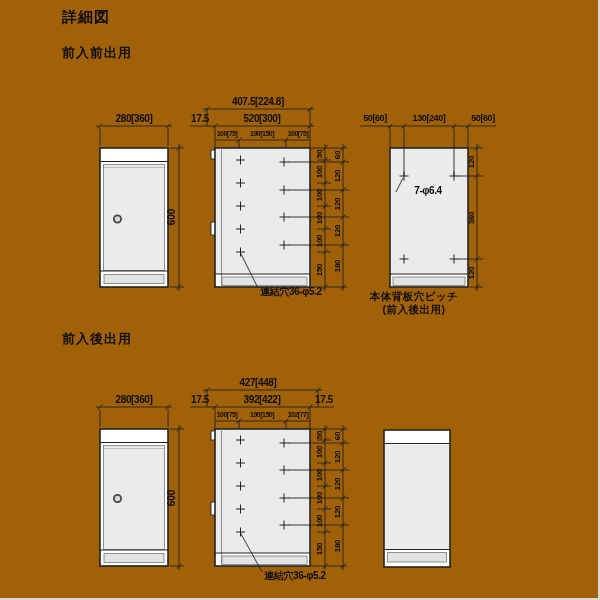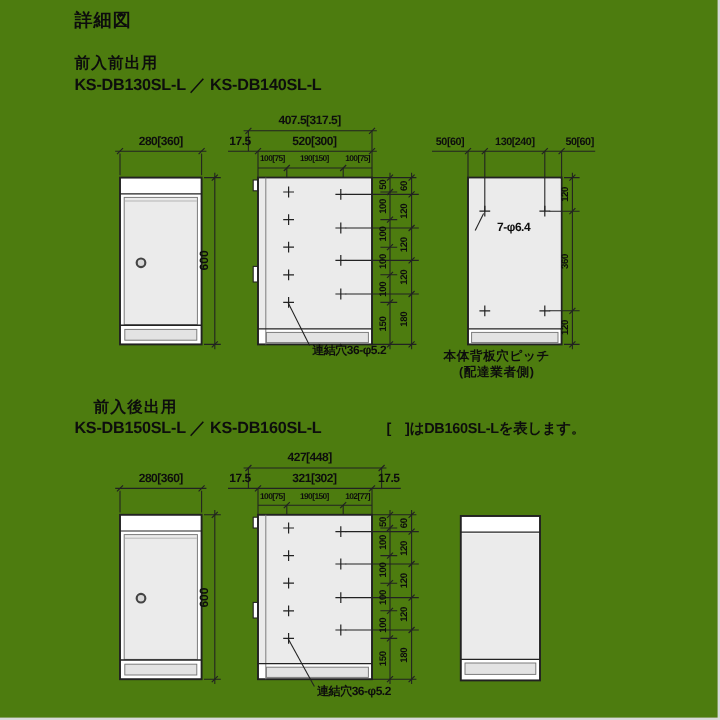--- a/index.html
+++ b/index.html
@@ -1,17 +1,17 @@
 <!DOCTYPE html>
 <html><head>
 <meta charset="utf-8">
 <style>
   html,body{margin:0;padding:0;background:#fff;}
   #stage{
-    position:relative;width:600px;height:600px;background:#4d7c0f;
+    position:relative;width:600px;height:600px;background:#a16207;
     font-family:"Liberation Sans","DejaVu Sans",sans-serif;
     color:#0d0d0d;overflow:hidden;
     border-right:2px solid #d9d9d9;border-bottom:2px solid #d9d9d9;
     box-sizing:border-box;
   }
   svg{position:absolute;left:0;top:0;}
   span{position:absolute;white-space:nowrap;font-weight:bold;color:#0d0d0d;}
   .h1{font-size:15px;letter-spacing:1px;}
   .h2{font-size:13px;letter-spacing:1px;}
   .h2b{font-size:13.5px;letter-spacing:-0.2px;}
@@ -98,26 +98,25 @@
     <rect x="385" y="444.5" width="64" height="105" fill="#ebebeb" stroke="none"></rect>
     <line x1="384" y1="549.5" x2="450" y2="549.5" stroke-width="1.2"></line>
     <rect x="387.5" y="552.5" width="59" height="9.5" fill="#e3e3e3" stroke="#777" stroke-width="0.8"></rect>
   </g>
   <path stroke="#222" stroke-width="1" fill="none" d="M97.5 409.5L102.5 404.5 M165.5 409.5L170.5 404.5 M176.5 431.5L181.5 426.5 M176.5 568.5L181.5 563.5 M204.5 392.5L209.5 387.5 M315.5 392.5L320.5 387.5 M212.5 409.5L217.5 404.5 M307.5 409.5L312.5 404.5 M236.5 423.5L241.5 418.5 M283.5 423.5L288.5 418.5 M322.5 431.5L327.5 426.5 M322.5 442.5L327.5 437.5 M322.5 465.5L327.5 460.5 M322.5 488.5L327.5 483.5 M322.5 511.5L327.5 506.5 M322.5 534.5L327.5 529.5 M322.5 568.5L327.5 563.5 M340.5 431.5L345.5 426.5 M340.5 445.5L345.5 440.5 M340.5 472.5L345.5 467.5 M340.5 500.5L345.5 495.5 M340.5 527.5L345.5 522.5 M340.5 568.5L345.5 563.5"></path>
 </svg>
 
 <span class="h1" style="left:62px;top:8px">詳細図</span>
 
 <span class="h2" style="left:62px;top:44px">前入前出用</span>
-<span class="h2b" style="left:62px;top:62px">KS-DB130SL-L ／ KS-DB140SL-L</span>
 
 <span class="dim c" style="left:134px;top:118px">280[360]</span>
 <span class="vlabel-l" style="left:171px;top:217px">600</span>
 
-<span class="dim c" style="left:258px;top:101px">407.5[317.5]</span>
+<span class="dim c" style="left:258px;top:101px">407.5[224.8]</span>
 <span class="dim c" style="left:200px;top:118px">17.5</span>
 <span class="dim c" style="left:262px;top:118px">520[300]</span>
 <span class="dim-s c" style="left:227px;top:133px">100[75]</span>
 <span class="dim-s c" style="left:262px;top:133px">190[150]</span>
 <span class="dim-s c" style="left:298px;top:133px">100[75]</span>
 
 <span class="vlabel" style="left:318.5px;top:154px">50</span>
 <span class="vlabel" style="left:318.5px;top:171.5px">100</span>
 <span class="vlabel" style="left:318.5px;top:194.5px">100</span>
 <span class="vlabel" style="left:318.5px;top:217.5px">100</span>
@@ -131,33 +130,31 @@
 <span class="dim c" style="left:291px;top:292px">連結穴36-φ5.2</span>
 
 <span class="dim-m c" style="left:375px;top:118px">50[60]</span>
 <span class="dim-m c" style="left:429px;top:118px">130[240]</span>
 <span class="dim-m c" style="left:483px;top:118px">50[60]</span>
 <span class="dim c" style="left:428px;top:190px">7-φ6.4</span>
 <span class="vlabel" style="left:470.5px;top:162px">120</span>
 <span class="vlabel" style="left:470.5px;top:217.5px">360</span>
 <span class="vlabel" style="left:470.5px;top:273px">120</span>
 <span class="cap c" style="left:414px;top:297px">本体背板穴ピッチ</span>
-<span class="cap c" style="left:414px;top:310px">(配達業者側)</span>
+<span class="cap c" style="left:414px;top:310px">(前入後出用)</span>
 
-<span class="h2" style="left:78px;top:330px">前入後出用</span>
-<span class="h2b" style="left:62px;top:348px">KS-DB150SL-L ／ KS-DB160SL-L</span>
-<span class="note" style="left:322px;top:349px">[　]はDB160SL-Lを表します。</span>
+<span class="h2" style="left:62px;top:330px">前入後出用</span>
 
 <span class="dim c" style="left:134px;top:399px">280[360]</span>
 <span class="vlabel-l" style="left:171px;top:497.5px">600</span>
 <span class="boxlabel c" style="left:134px;top:578px">居住者側</span>
 
 <span class="dim c" style="left:258px;top:382px">427[448]</span>
 <span class="dim c" style="left:200px;top:399px">17.5</span>
-<span class="dim c" style="left:262px;top:399px">321[302]</span>
+<span class="dim c" style="left:262px;top:399px">392[422]</span>
 <span class="dim c" style="left:324px;top:399px">17.5</span>
 <span class="dim-s c" style="left:227px;top:414px">100[75]</span>
 <span class="dim-s c" style="left:262px;top:414px">190[150]</span>
 <span class="dim-s c" style="left:298px;top:414px">102[77]</span>
 
 <span class="vlabel" style="left:318.5px;top:434.5px">50</span>
 <span class="vlabel" style="left:318.5px;top:451.5px">100</span>
 <span class="vlabel" style="left:318.5px;top:474.5px">100</span>
 <span class="vlabel" style="left:318.5px;top:497.5px">100</span>
 <span class="vlabel" style="left:318.5px;top:520.5px">100</span>

